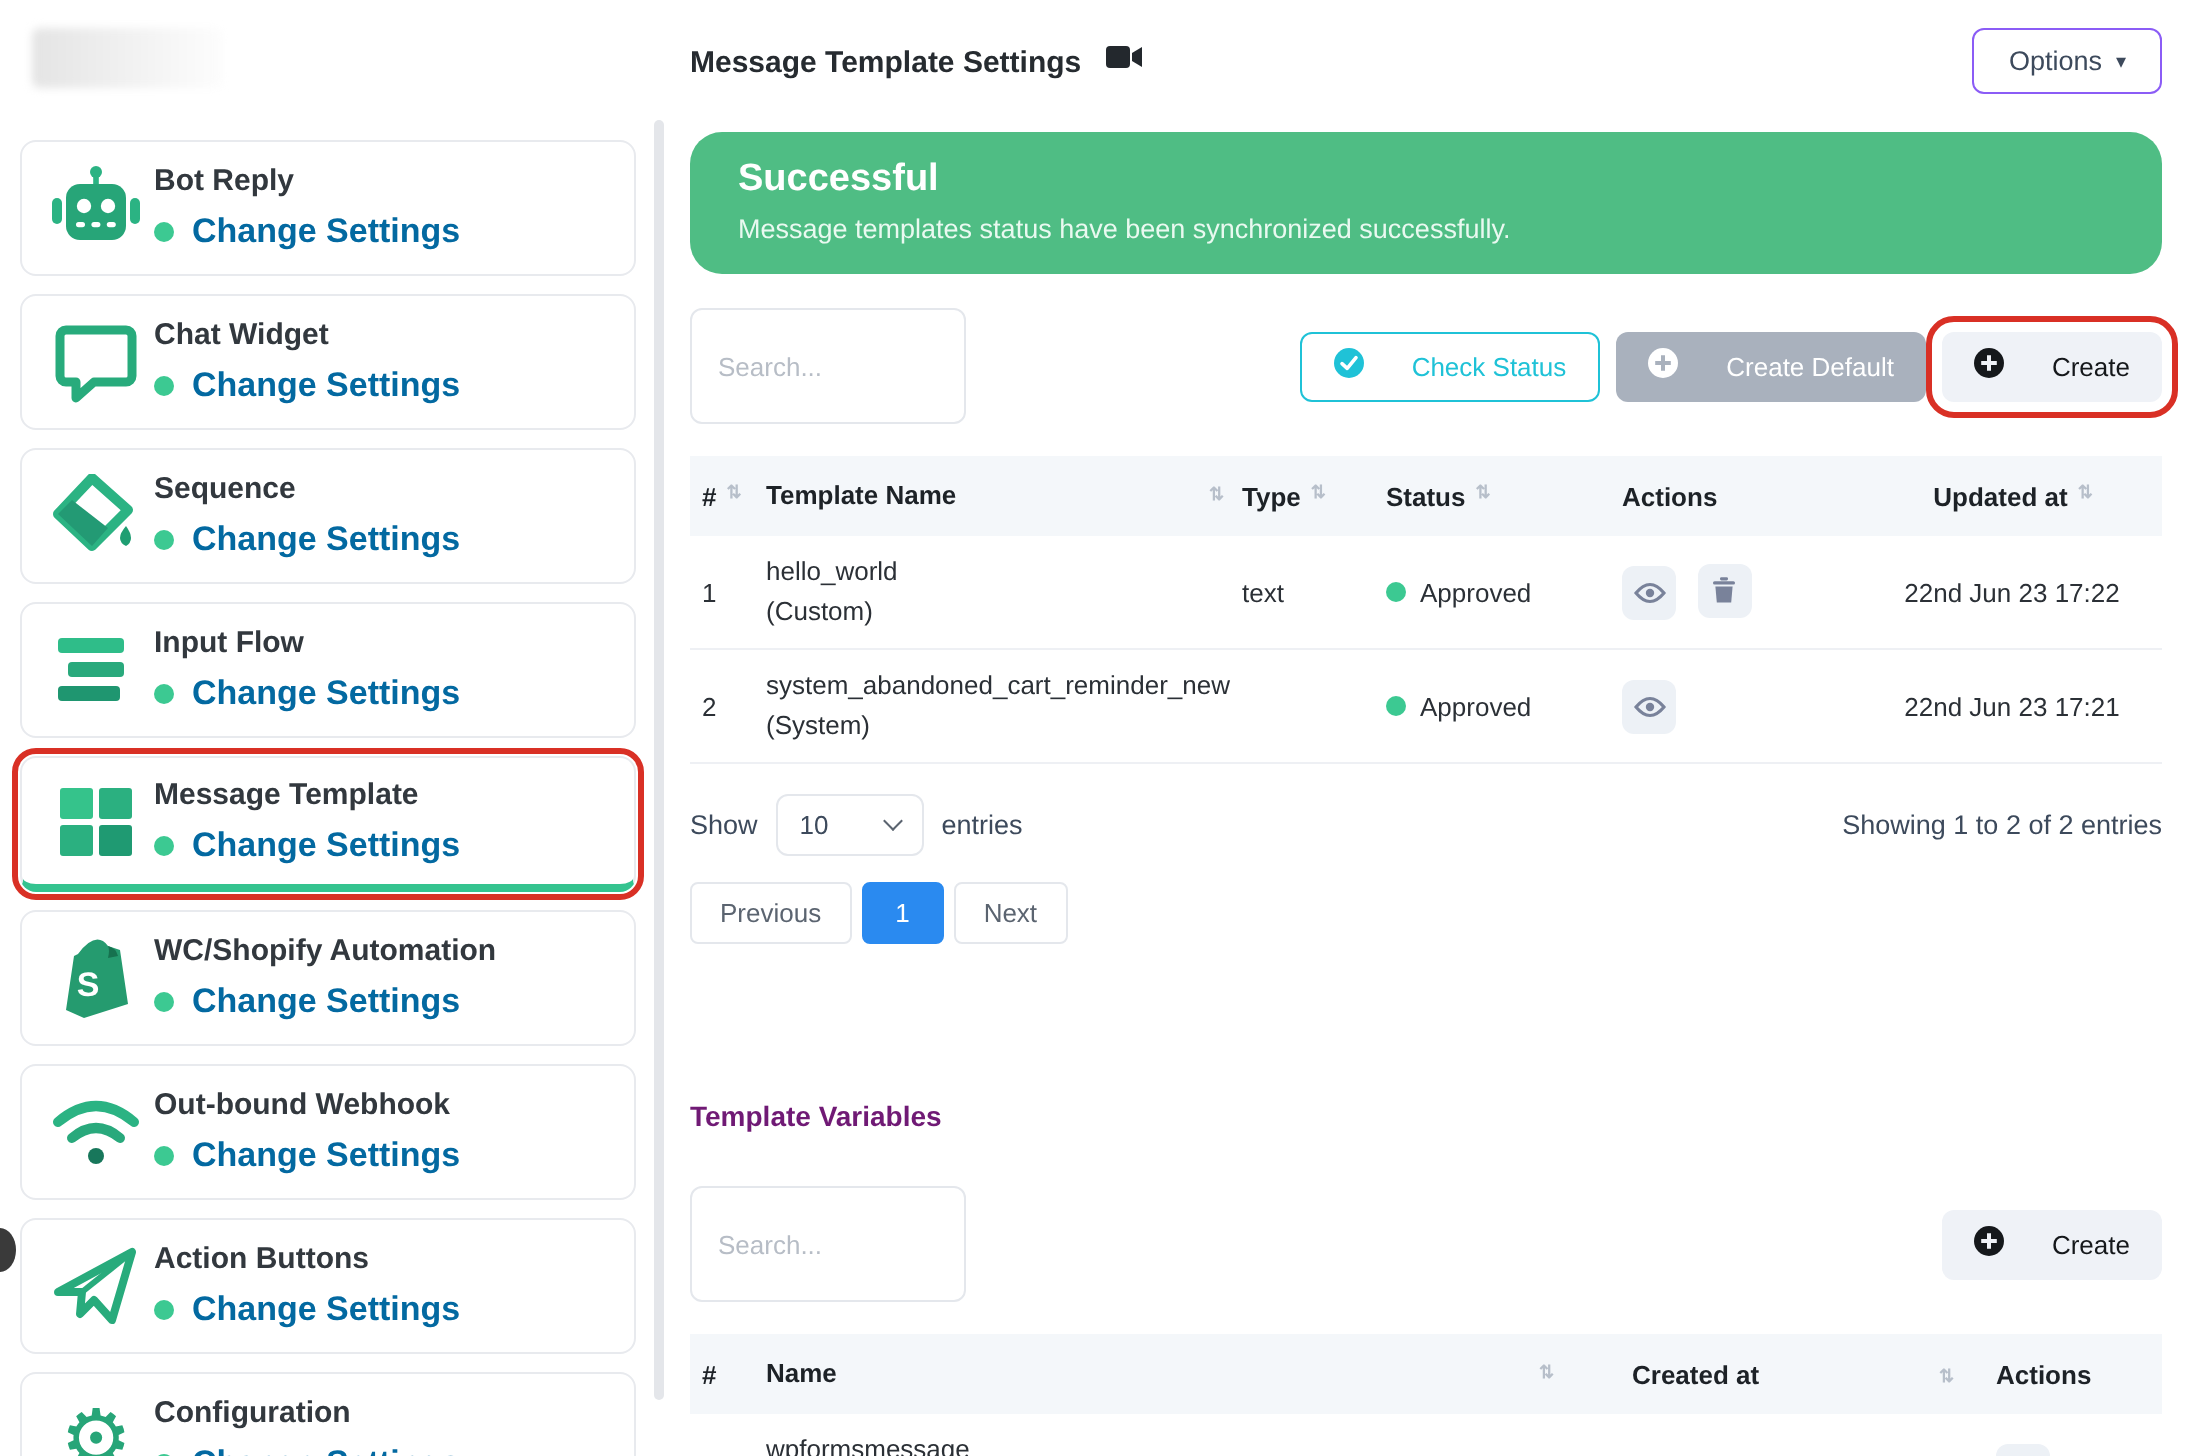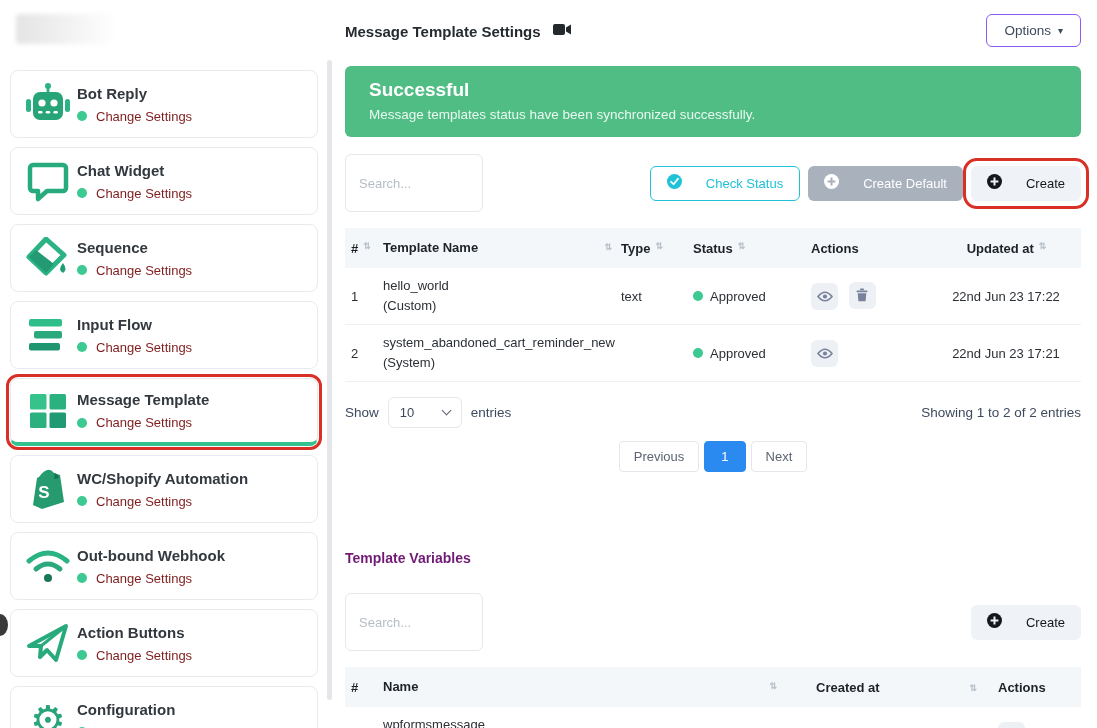--- a/index.html
+++ b/index.html
@@ -20,21 +20,21 @@
   .side-card {
     height:68px; border:1px solid #e8eaee; border-radius:8px; background:#fff;
     display:flex; align-items:center; gap:4px; padding:10px 12px;
     margin-bottom:9px; cursor:pointer;
   }
   .side-card.active { border-bottom:4px solid #34c38f; outline:3px solid #d93025; outline-offset:1px; }
   .side-icon { width:50px; min-width:50px; display:flex; justify-content:center; align-items:center; }
   .side-title { font-size:15px; font-weight:700; color:#32383e; margin-bottom:7px; }
   .side-link-row { display:flex; align-items:center; gap:9px; }
   .dot { width:10px; height:10px; border-radius:50%; background:#3cc992; }
-  .side-link { color:#7f1d1d; font-size:13px; font-weight:400; text-decoration:none; }
+  .side-link { color:#0369a1; font-size:17px; font-weight:700; text-decoration:none; }
   .gear-glyph { font-size:40px; line-height:40px; color:#27a578; }
 
   .v-scrollbar {
     position:absolute; left:327px; top:60px; width:5px; height:640px;
     background:#e4e6ea; border-radius:3px;
   }
   .edge-widget {
     position:absolute; left:-8px; top:614px; width:16px; height:22px;
     background:#3a3a3a; border-radius:50%;
   }
@@ -44,21 +44,21 @@
   .main-header { margin-top:16px; height:30px; display:flex; align-items:center; gap:12px; position:relative; }
   .page-title { font-size:15px; font-weight:700; color:#262b30; }
   .options-btn {
     position:absolute; right:0; top:-2px; background:#fff; border:1px solid #8b5cf6;
     border-radius:6px; padding:8px 17px; font-size:13.5px; color:#3d4a5c; cursor:pointer;
     display:flex; align-items:center; gap:7px; font-family:Liberation Sans, sans-serif;
   }
   .caret-down { font-size:10px; color:#3d4a5c; }
 
   .alert {
-    margin-top:20px; background:#4fbd84; border-radius:6px; padding:13px 24px 15px;
+    margin-top:20px; background:#4fbd84; border-radius:16px; padding:13px 24px 15px;
   }
   .alert-title { color:#ffffff; font-size:19px; font-weight:700; margin-bottom:6px; }
   .alert-msg { color:#e9f9f0; font-size:13.5px; }
 
   .controls-row { margin-top:17px; display:flex; justify-content:space-between; align-items:center; }
   .search-input {
     width:138px; height:58px; border:1px solid #e4e7ec; border-radius:6px;
     padding:0 13px; font-size:13px; color:#495057; outline:none; font-family:inherit;
   }
   .search-input::placeholder { color:#b7bdc6; }
@@ -102,21 +102,21 @@
 
   .tbl-footer { margin-top:15px; display:flex; justify-content:space-between; align-items:center; font-size:13.5px; color:#3d4a5c; }
   .show-entries { display:flex; align-items:center; gap:9px; }
   .page-size-select {
     width:74px; height:31px; border:1px solid #e4e7ec; border-radius:6px; background:#fff;
     display:flex; align-items:center; justify-content:space-between; padding:0 11px; cursor:pointer;
     font-size:13px; color:#3d4a5c;
   }
   .chev { width:7px; height:7px; border-right:1.6px solid #5b6470; border-bottom:1.6px solid #5b6470; transform:rotate(45deg); margin-top:-4px; }
 
-  .pagination { margin-top:13px; display:flex; justify-content:center; gap:5px; }
+  .pagination { margin-top:13px; display:flex; justify-content:flex-start; gap:5px; }
   .page-btn {
     border:1px solid #e4e7ec; background:#fff; border-radius:4px; padding:7px 14px;
     font-size:13px; color:#5b6470; cursor:pointer; font-family:inherit;
   }
   .page-btn.current { background:#2a8af0; border-color:#2a8af0; color:#fff; padding:7px 16px; }
 
   .section-title { margin-top:78px; font-size:14px; font-weight:700; color:#701a75; }
   .vars-controls { margin-top:27px; display:flex; justify-content:space-between; align-items:center; }
 
   .c2-num { width:38px; padding-left:6px; }

